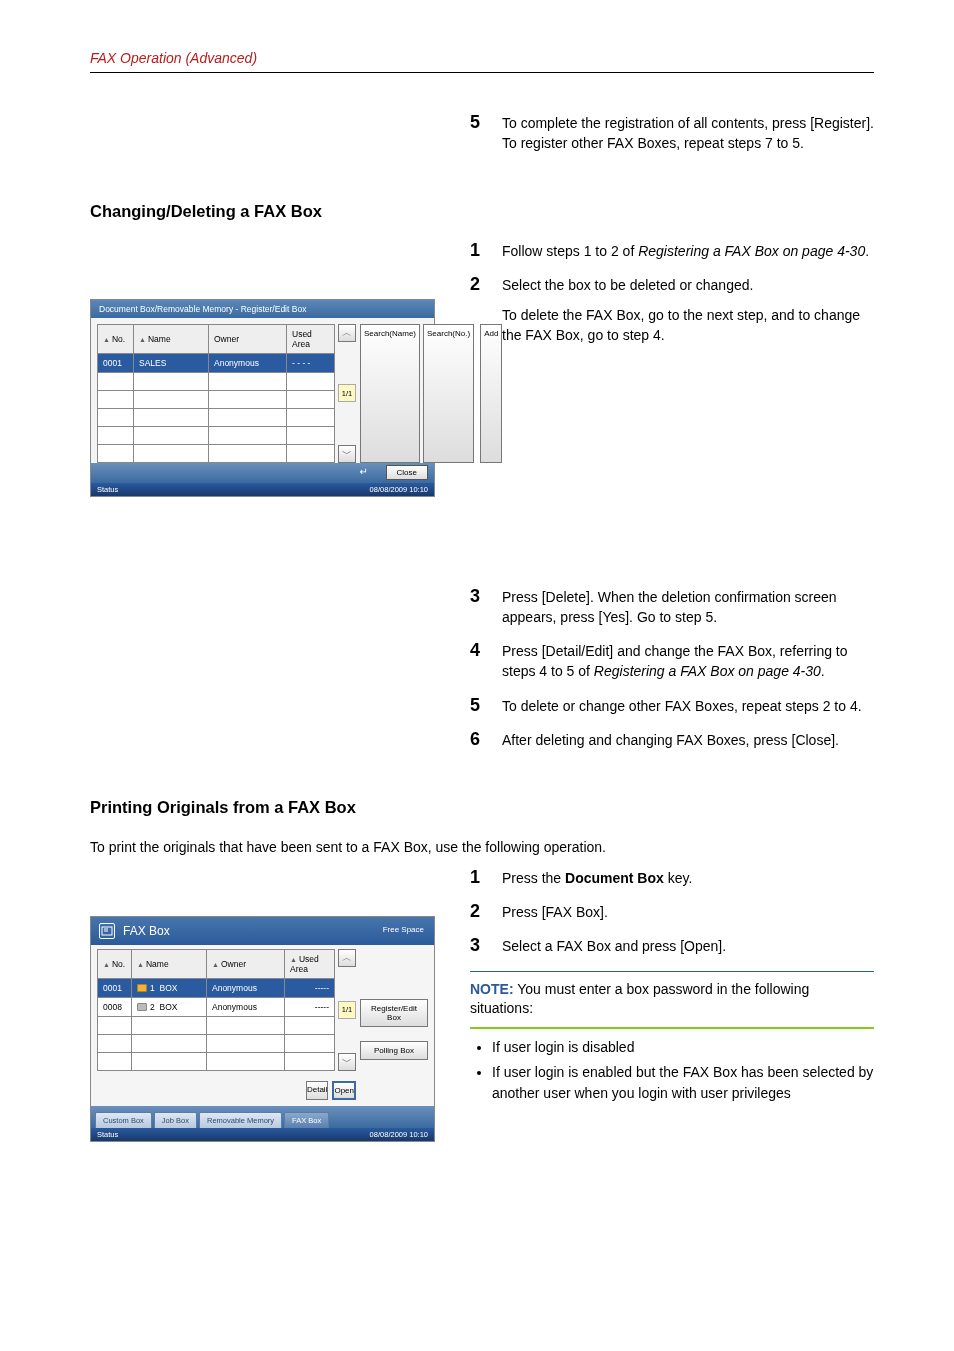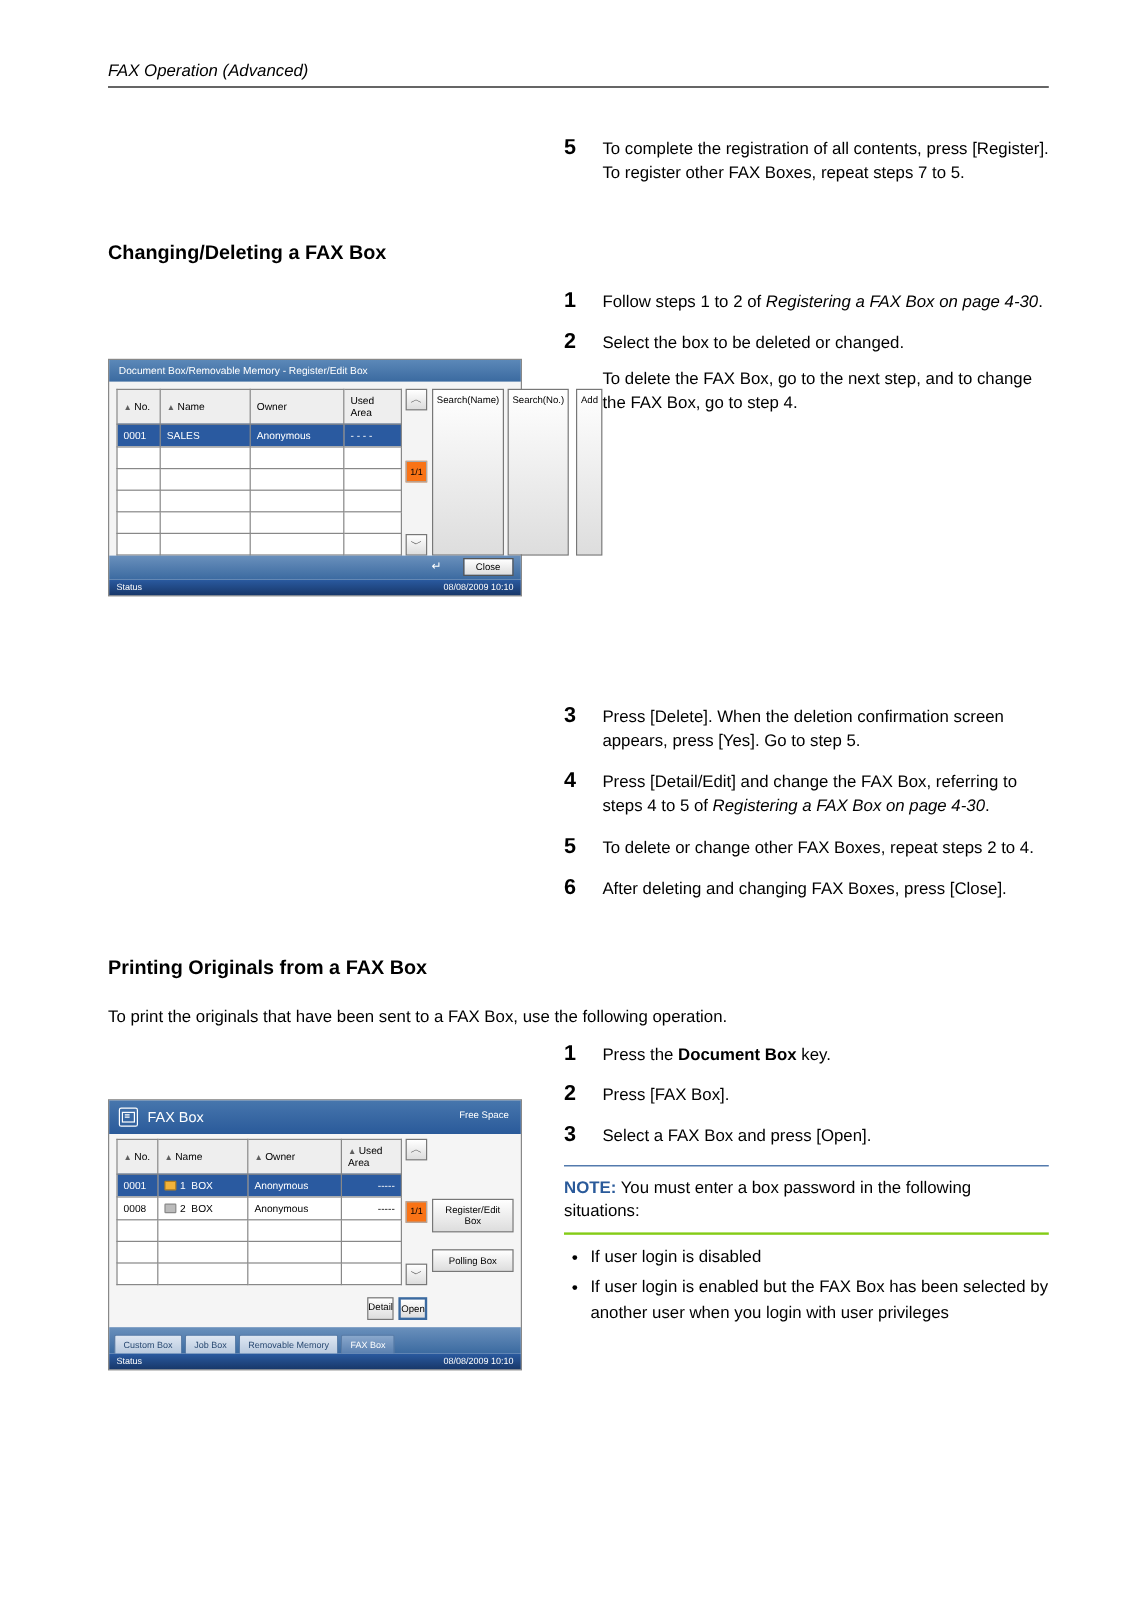--- a/index.html
+++ b/index.html
@@ -7,21 +7,21 @@
     font-family: Arial, Helvetica, sans-serif;
     font-size: 14px;
     color: #000;
     background: #fff;
     width: 954px;
     padding: 50px 80px 40px 90px;
   }
   .header-italic {
     font-style: italic;
     font-size: 14px;
-    color: #000000;
+    color: #b91c1c;
     margin-bottom: 6px;
   }
   .hr-top {
     border: none;
     border-top: 1px solid #000;
     margin-bottom: 40px;
   }
   .two-col {
     display: flex;
     gap: 30px;
@@ -145,21 +145,21 @@
   }
   .side-btn {
     border: 1px solid #777;
     background: linear-gradient(#fff, #ddd);
     font-size: 8px;
     padding: 4px 3px;
     text-align: center;
   }
   .pagecount {
     border: 1px solid #aaa;
-    background:#f97316;
+    background:#fef9c3;
     height:18px; width:18px;
     display:flex;align-items:center;justify-content:center;
     font-size:7.5px;
   }
   .p1-bottom-row {
     display:flex; justify-content:center; gap:4px; padding:8px 6px;
   }
   .p1-bottom-row .btn {
     border:1px solid #777;
     background: linear-gradient(#fff,#ddd);

